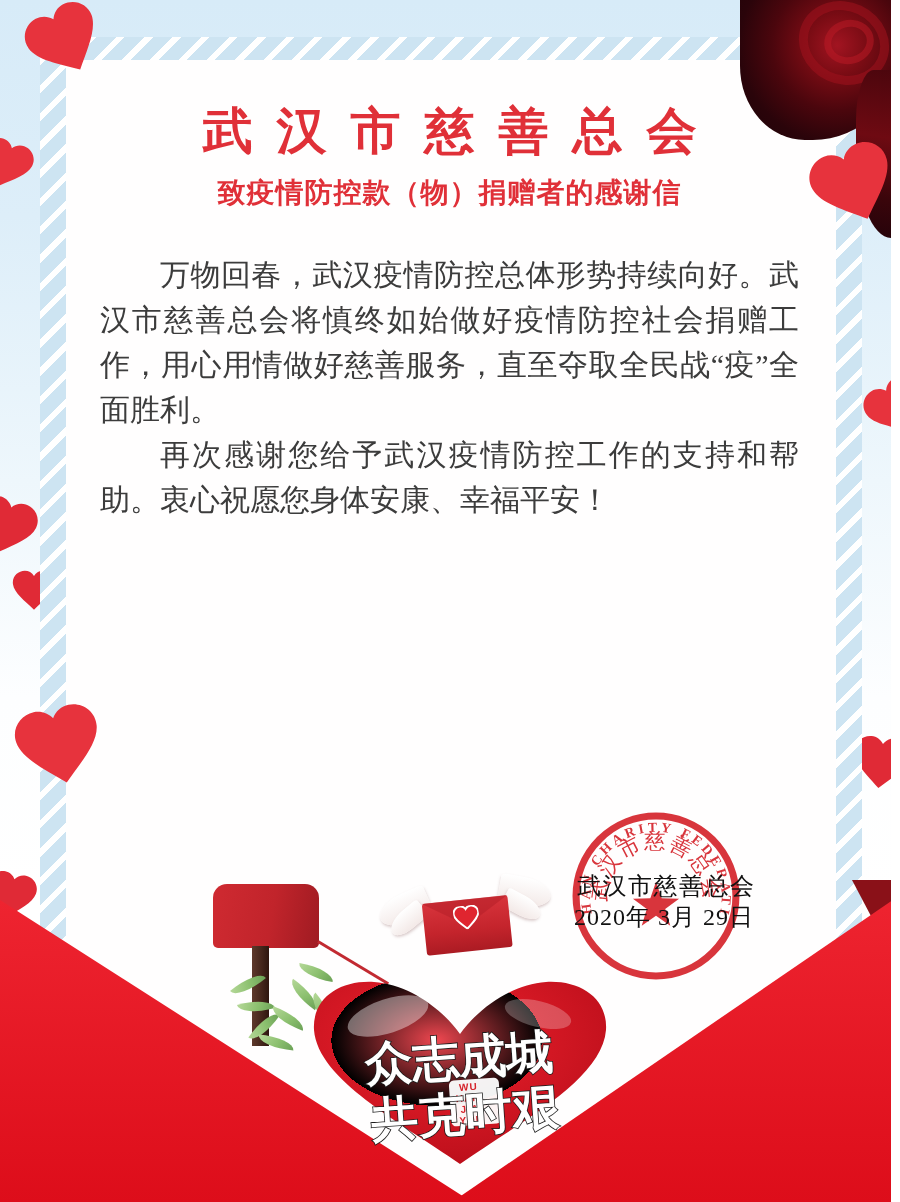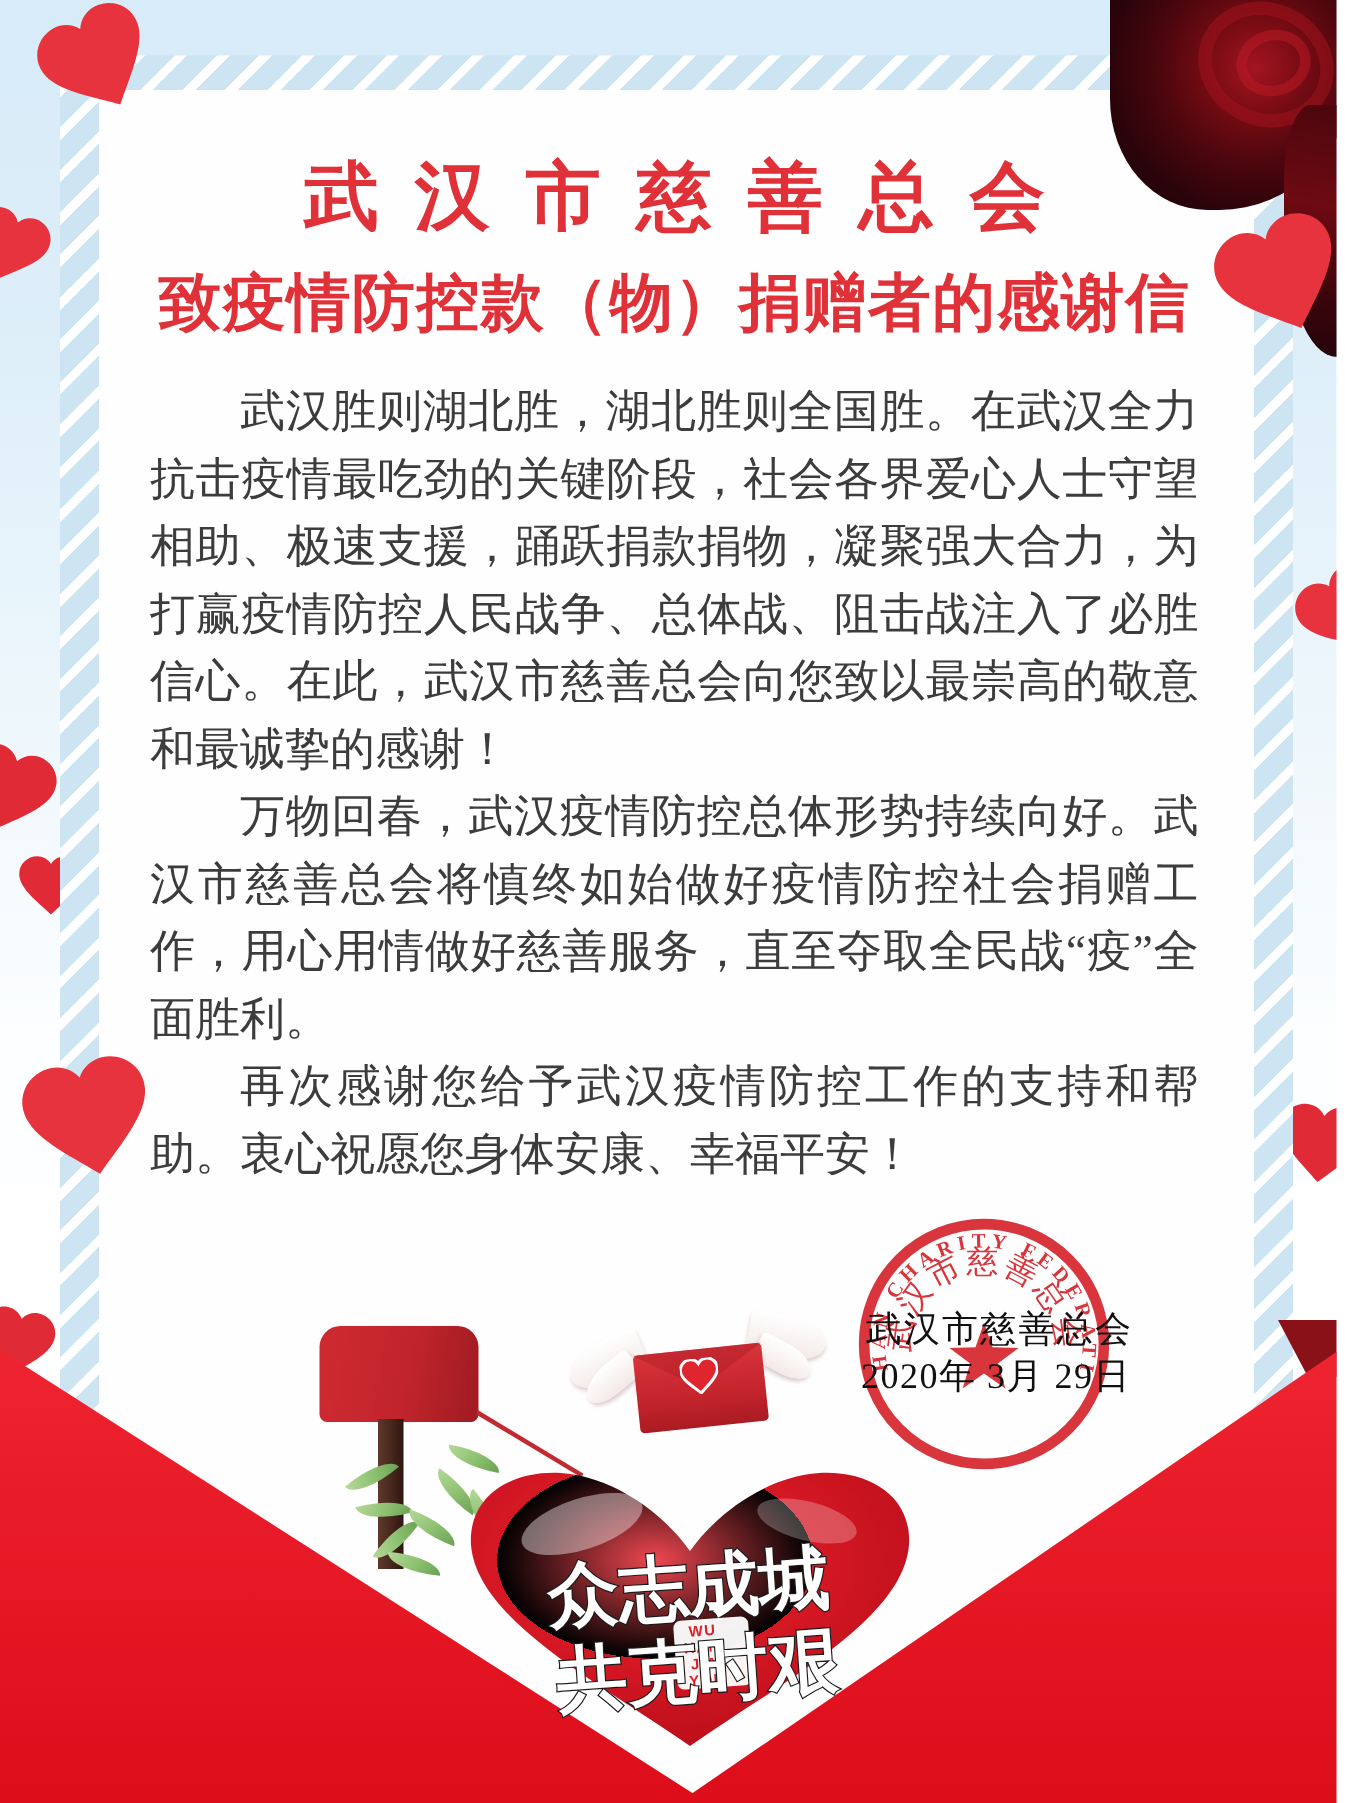--- a/index.html
+++ b/index.html
@@ -18,21 +18,21 @@
     position:absolute;left:66px;top:60px;width:770px;bottom:0;
     background:#fffefe;z-index:3;
   }
   
   .title1{
     position:absolute;left:100px;right:92px;top:98px;text-align:center;
     font-size:50px;font-weight:bold;color:#e03038;letter-spacing:24px;text-indent:24px;z-index:4;
   }
   .title2{
     position:absolute;left:80px;right:72px;top:174px;text-align:center;
-    font-size:42px;font-weight:bold;color:#e03038;letter-spacing:1px;z-index:4;
+    font-size:28px;font-weight:bold;color:#e03038;letter-spacing:1px;z-index:4;
   }
   
   .body-text{
     position:absolute;left:100px;right:92px;top:252px;z-index:4;
     font-size:30px;line-height:45px;color:#3c3c3c;text-align:justify;
   }
   .body-text p{margin:0;text-indent:60px;}
   
   .sig,.date{
     position:absolute;color:#111;z-index:6;font-size:24px;white-space:nowrap;
@@ -155,21 +155,20 @@
       <use href="#heartSym" fill="#e02a36"></use>
     </svg>
   <svg class="heart" style="left:-14px;top:872px;width:50px;height:47px;transform:rotate(12deg);z-index:4">
       <use href="#heartSym" fill="#e02a36"></use>
     </svg>
 
   <div class="title1">武汉市慈善总会</div>
   <div class="title2">致疫情防控款（物）捐赠者的感谢信</div>
 
   <div class="body-text">
-    <p>武汉胜则湖北胜，湖北胜则全国胜。在武汉全力抗击疫情最吃劲的关键阶段，社会各界爱心人士守望相助、极速支援，踊跃捐款捐物，凝聚强大合力，为打赢疫情防控人民战争、总体战、阻击战注入了必胜信心。在此，武汉市慈善总会向您致以最崇高的敬意和最诚挚的感谢！</p>
     <p>万物回春，武汉疫情防控总体形势持续向好。武汉市慈善总会将慎终如始做好疫情防控社会捐赠工作，用心用情做好慈善服务，直至夺取全民战“疫”全面胜利。</p>
     <p>再次感谢您给予武汉疫情防控工作的支持和帮助。衷心祝愿您身体安康、幸福平安！</p>
   </div>
 
   <div class="mailbox-box"></div>
   <div class="mailbox-post"></div>
   <div class="mailbox-stick"></div>
 
   <div class="leaf" style="left:230px;top:978px;transform:rotate(-40deg)"></div>
   <div class="leaf" style="left:238px;top:1000px;transform:rotate(-15deg)"></div>

